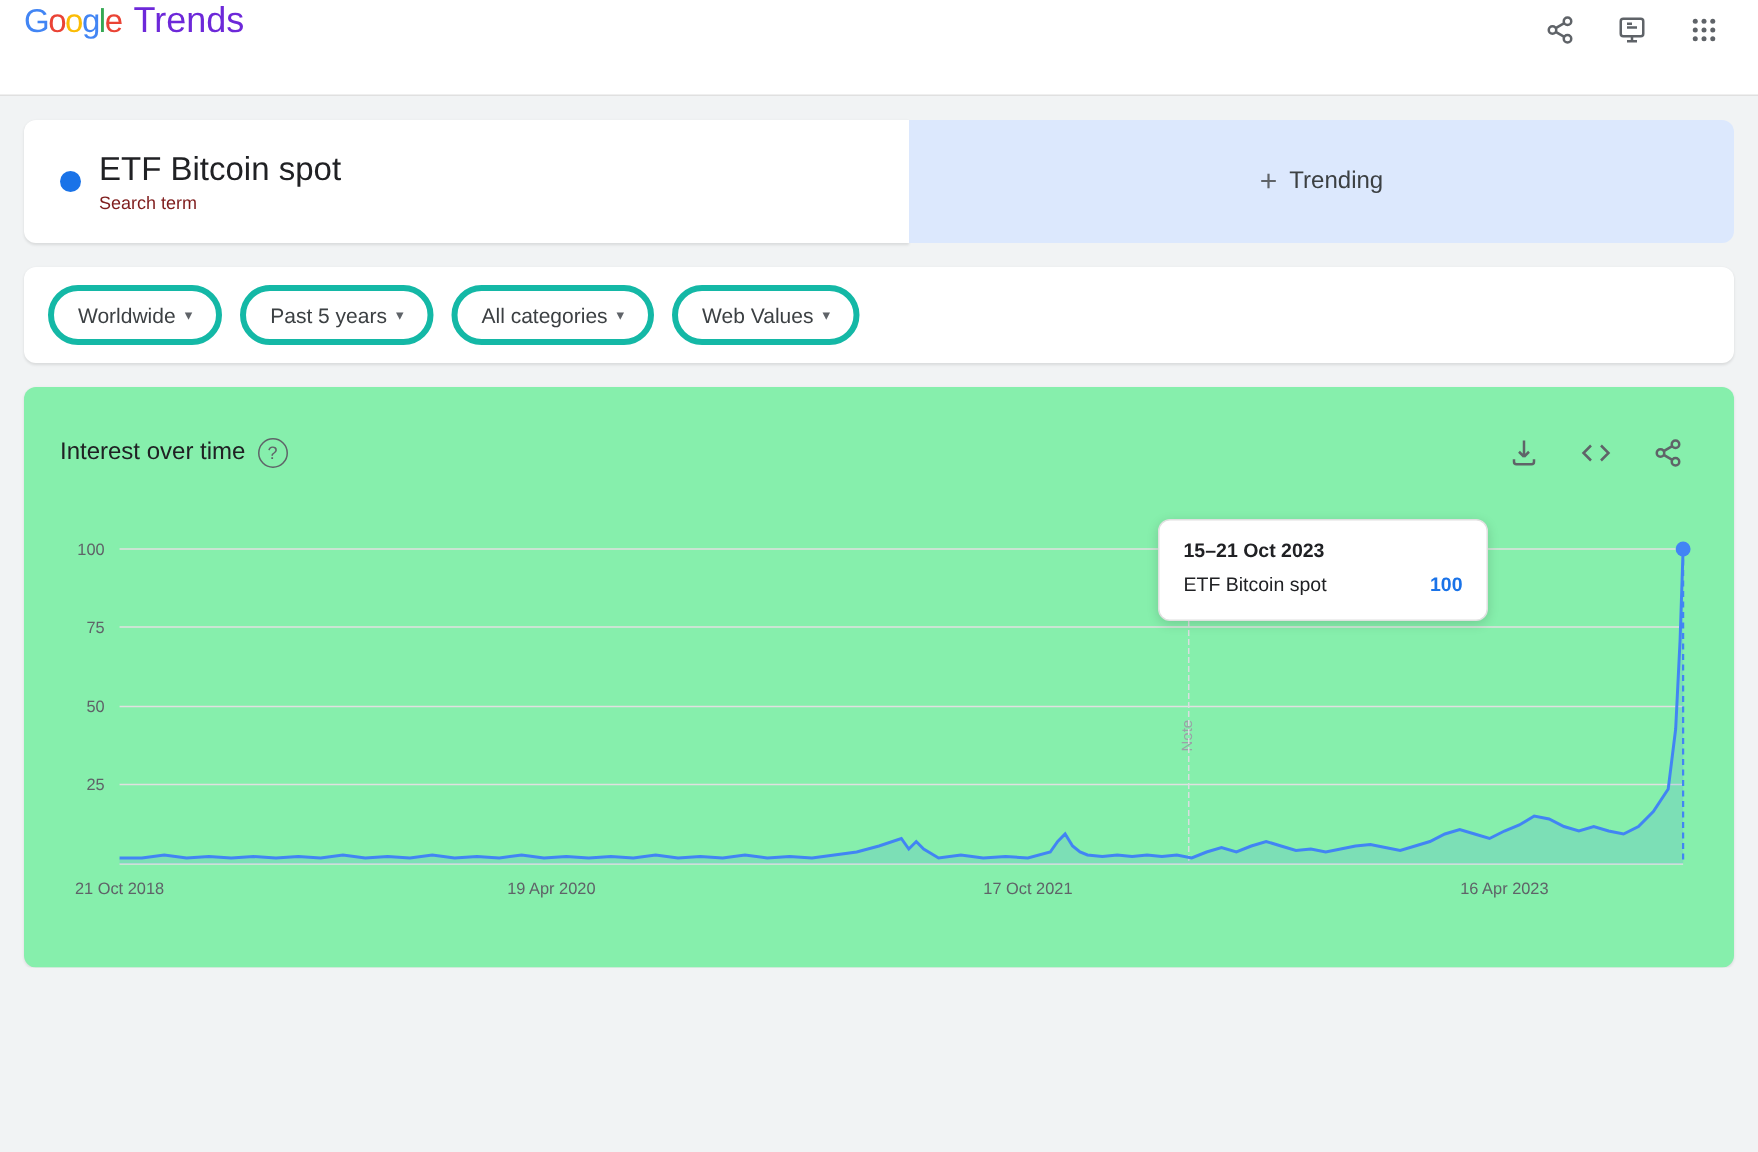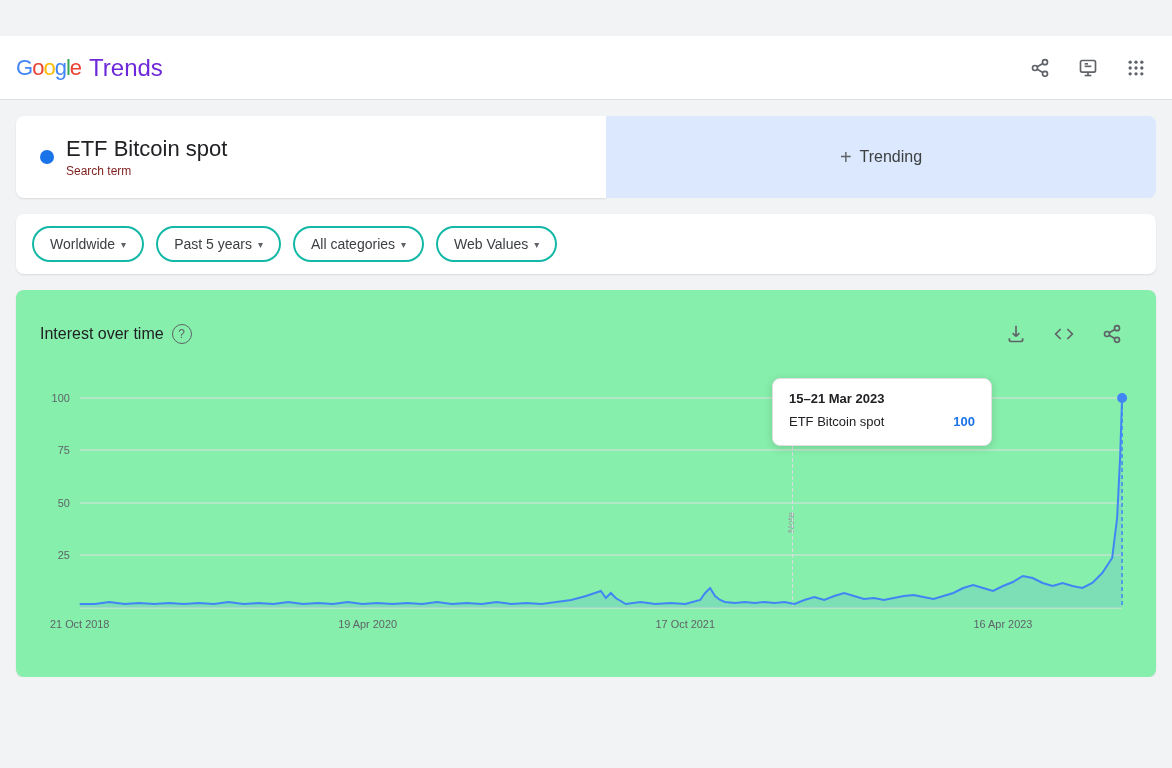--- a/index.html
+++ b/index.html
@@ -2,27 +2,26 @@
 <html><head>
   <meta charset="utf-8">
   <style>
     * { box-sizing: border-box; margin: 0; padding: 0; }
     body { font-family: 'Google Sans', Arial, sans-serif; background: #f1f3f4; color: #202124; font-size: 14px; }
 
     
     .header {
       background: #fff;
       display: flex;
-      align-items: center;
+      align-items: flex-start;
       padding: 0 16px;
       height: 64px;
       border-bottom: 1px solid #e0e0e0;
       position: relative;
       z-index: 10;
-      margin-top: 36px;
     }
     .logo-area {
       display: flex;
       align-items: center;
       gap: 6px;
       margin-right: 32px;
       text-decoration: none;
     }
     .logo-google {
       font-size: 22px;
@@ -132,21 +131,21 @@
       gap: 12px;
       align-items: center;
       margin-bottom: 16px;
       box-shadow: 0 1px 2px rgba(0,0,0,0.1);
     }
     .filter-btn {
       display: flex;
       align-items: center;
       gap: 6px;
       padding: 8px 16px;
-      border: 2px solid #14b8a6;
+      border: 4px solid #14b8a6;
       border-radius: 24px;
       background: #fff;
       cursor: pointer;
       font-size: 14px;
       color: #3c4043;
     }
     .chevron { font-size: 10px; color: #5f6368; }
 
     
     .chart-area {
@@ -388,21 +387,21 @@
           <circle cx="1090" cy="20" r="5" fill="#4285F4"></circle>
 
           <text x="40" y="250" text-anchor="middle" font-size="11" fill="#5f6368">21 Oct 2018</text>
           <text x="330" y="250" text-anchor="middle" font-size="11" fill="#5f6368">19 Apr 2020</text>
           <text x="650" y="250" text-anchor="middle" font-size="11" fill="#5f6368">17 Oct 2021</text>
           <text x="970" y="250" text-anchor="middle" font-size="11" fill="#5f6368">16 Apr 2023</text>
         </svg>
 
         
         <div class="tooltip-box">
-          <div class="tooltip-date">15–21 Mar 2023</div>
+          <div class="tooltip-date">15–21 Oct 2023</div>
           <div class="tooltip-row">
             <span class="tooltip-term">ETF Bitcoin spot</span>
             <span class="tooltip-value">100</span>
           </div>
         </div>
       </div>
     </div>
   </div>
 </div>
 

